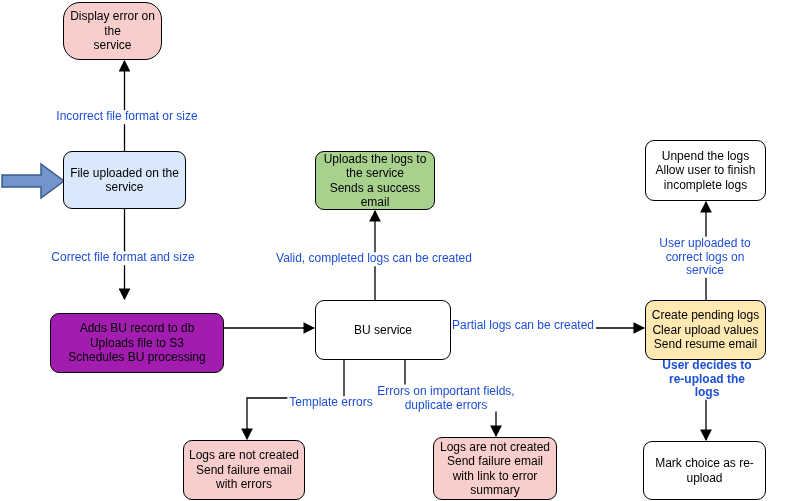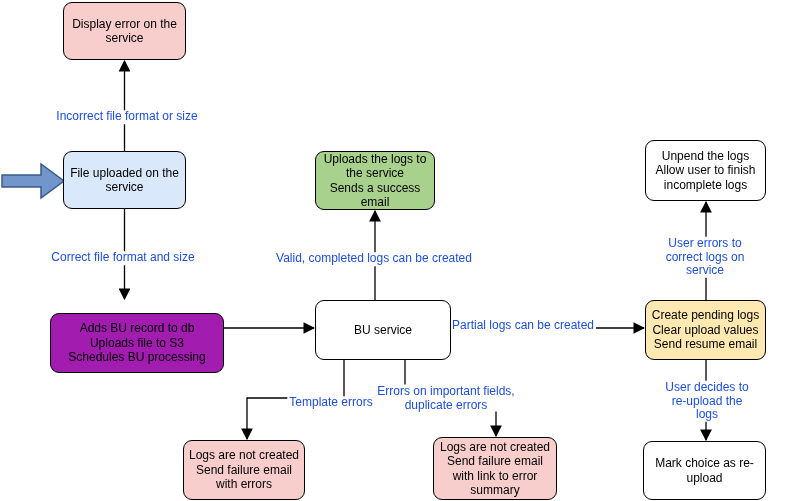--- a/index.html
+++ b/index.html
@@ -73,24 +73,24 @@
     <polygon points="2,175 41,175 41,164 64,181 41,198 41,187 2,187" stroke-width="1.5" stroke="#3a5a8c" fill="#7295cb"></polygon>
   </svg>
 
   <div class="edge-label" style="left:127px; top:117px;">Incorrect file format or size</div>
   <div class="edge-label" style="left:123px; top:258px;">Correct file format and size</div>
   <div class="edge-label" style="left:374px; top:259px;">Valid, completed logs can be created</div>
   <div class="edge-label" style="left:523px; top:326px;">Partial logs can be created</div>
   <div class="edge-label" style="left:331px; top:403px;">Template errors</div>
   <div class="edge-label" style="left:446px; top:398px;">Errors on important fields,
 duplicate errors</div>
-  <div class="edge-label" style="left:705px; top:257px;">User errors to correct logs on service</div>
-  <div class="edge-label" style="left:707px; top:401px;">User decides to re-upload the logs</div>
+  <div class="edge-label" style="left:705px; top:257px;">User uploaded to correct logs on service</div>
+  <div class="edge-label" style="left:707px; top:379px;font-weight:bold;">User decides to re-upload the logs</div>
 
-  <div class="node" style="left: 63px; top: 2px; width: 123px; height: 58px; background-color: rgb(248, 206, 204);">Display error on the
+  <div class="node" style="left: 63px; top: 2px; width: 99px; height: 58px; background-color: rgb(248, 206, 204); border-radius: 17px;">Display error on the
 service</div>
 
   <div class="node" style="left: 63px; top: 151px; width: 123px; height: 58px; background-color: rgb(218, 232, 252);">File uploaded on the
 service</div>
 
   <div class="node" style="left: 50px; top: 300px; width: 174px; height: 60px; background-color: #a21caf; margin-top: 13px;">Adds BU record to db
 Uploads file to S3
 Schedules BU processing</div>
 
   <div class="node" style="left: 315px; top: 151px; width: 120px; height: 59px; background-color: rgb(169, 209, 142);">Uploads the logs to

